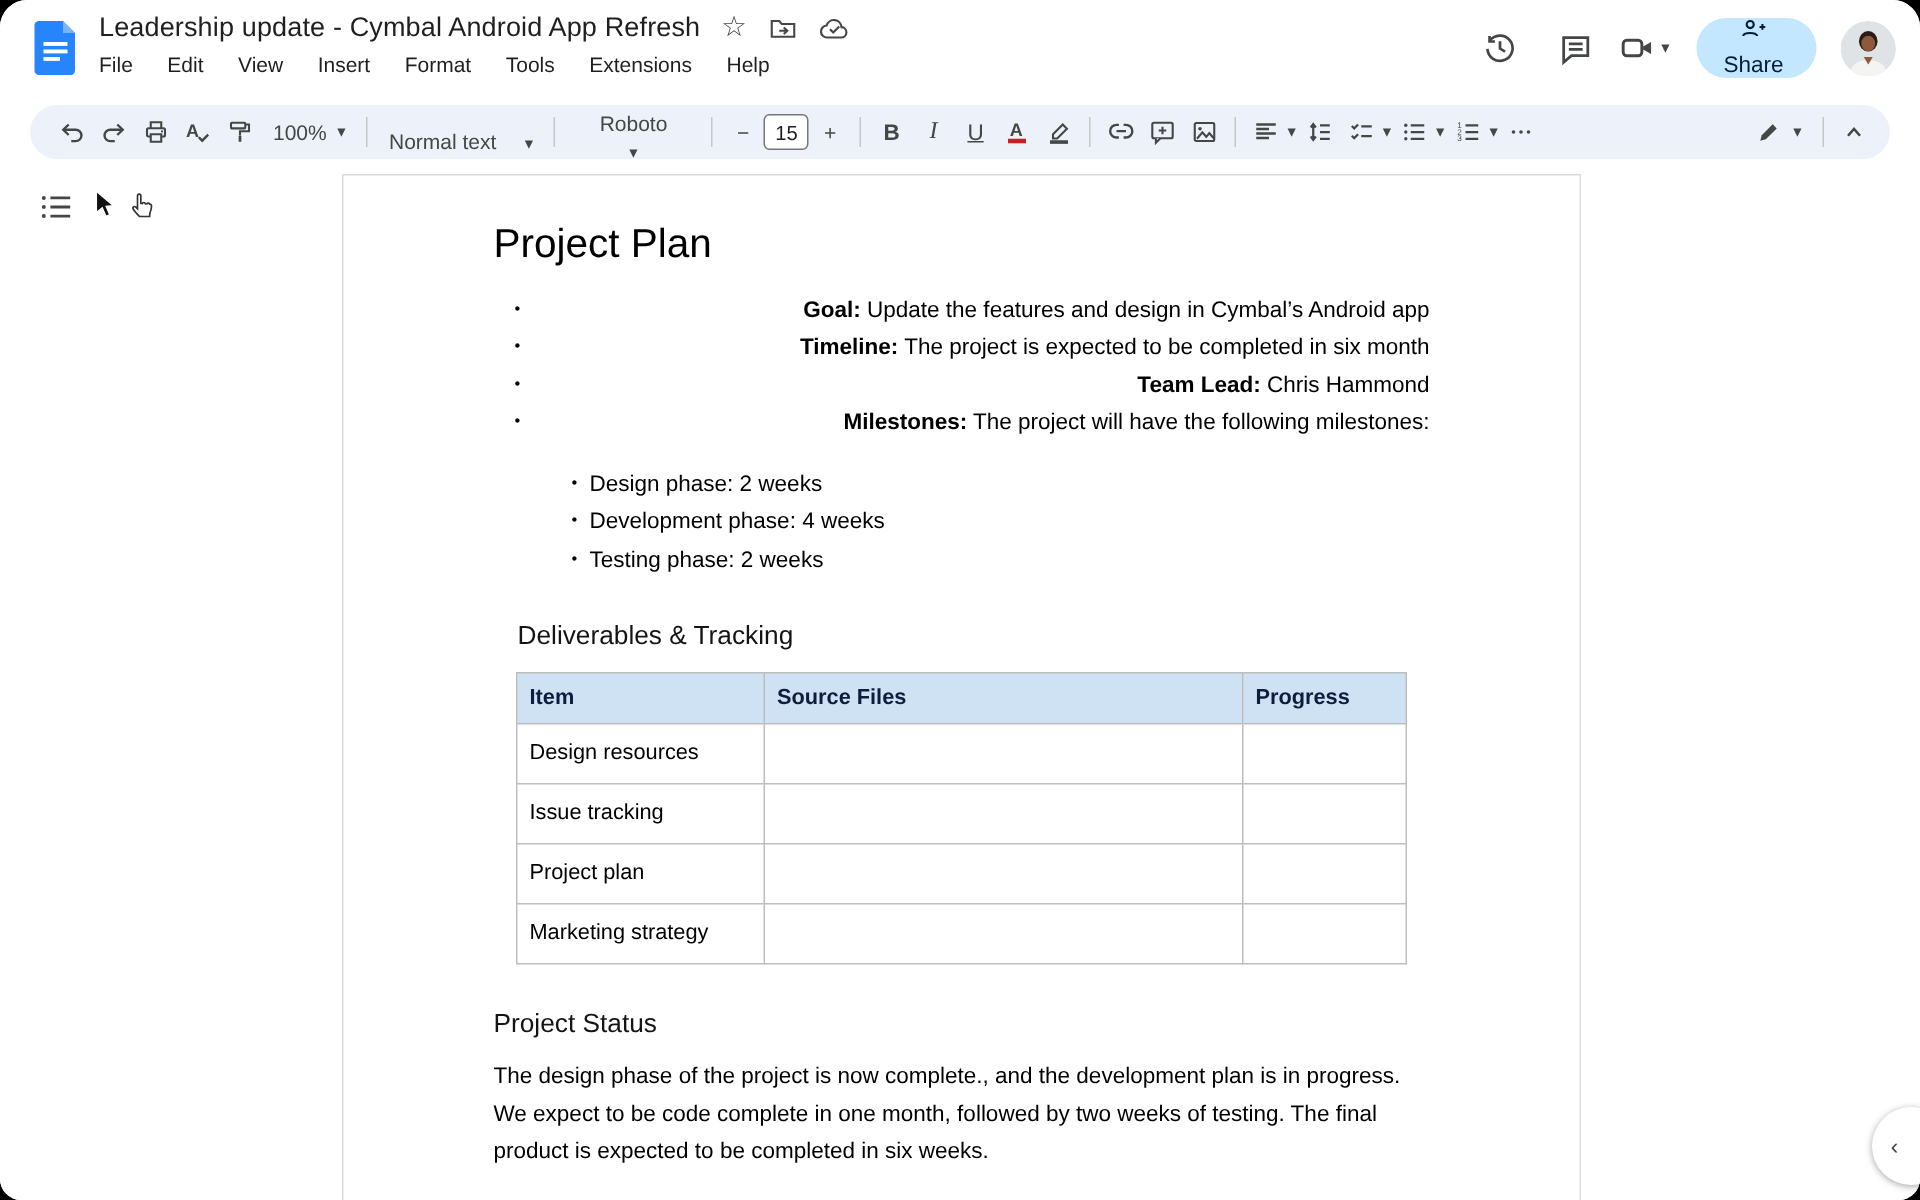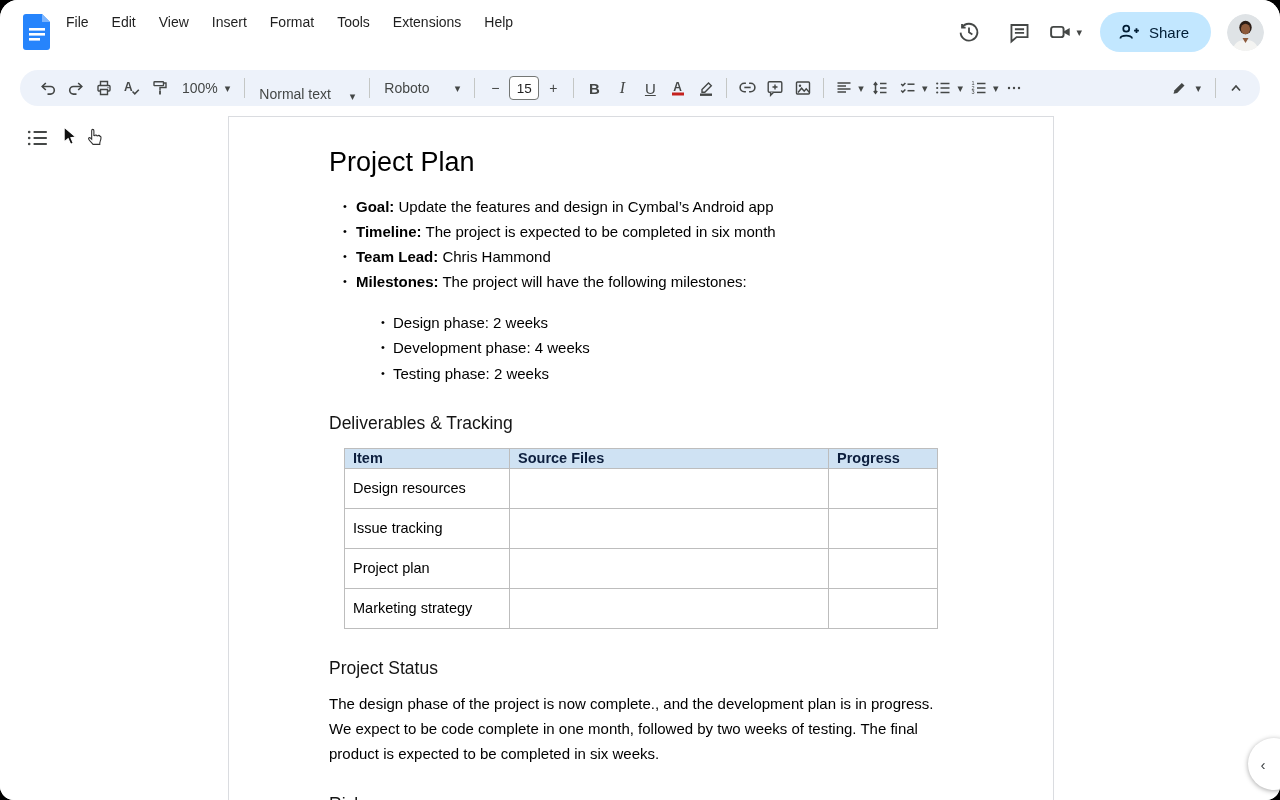--- a/index.html
+++ b/index.html
@@ -13,21 +13,21 @@
   .doc-title{font-size:18px;color:#1f1f1f;letter-spacing:.1px;white-space:nowrap;}
   .title-row{display:flex;align-items:center;gap:14px;}
   .title-row .ticon{color:#444746;font-size:19px;line-height:1;cursor:pointer;}
   .menu-row{display:flex;gap:9px;margin-top:5px;}
   .menu-item{font-size:14px;color:#1f1f1f;padding:1px 7px;border-radius:8px;cursor:pointer;}
   .menu-item:first-child{margin-left:-7px;}
   .top-right{position:absolute;right:16px;top:12px;display:flex;align-items:center;gap:10px;}
   .round-btn{width:40px;height:40px;border-radius:50%;display:flex;align-items:center;justify-content:center;cursor:pointer;}
   .meet-group{display:flex;align-items:center;gap:2px;cursor:pointer;margin-right:8px;}
   .share-btn{height:40px;background:#c2e7ff;border:none;border-radius:20px;display:flex;align-items:center;
-             gap:9px;padding:0 22px 0 18px;cursor:pointer;}
+             gap:9px;padding:0 22px 0 18px;cursor:pointer;flex-direction:column;}
   .share-btn span{font-size:15px;font-weight:500;color:#001d35;}
   .avatar{width:37px;height:37px;border-radius:50%;overflow:hidden;cursor:pointer;margin-left:6px;}
   .dd{font-size:11px;color:#444746;line-height:1;}
   
   .toolbar{position:absolute;top:70px;left:20px;right:20px;height:36px;background:#edf2fa;
            border-radius:18px;display:flex;align-items:center;padding:0 10px 0 14px;}
   .tbtn{height:28px;min-width:28px;border-radius:6px;display:flex;align-items:center;justify-content:center;
         cursor:pointer;color:#444746;}
   .tsep{width:1px;height:20px;background:#c4c7c5;margin:0 6px;flex:none;}
   .tlabel{font-size:14px;color:#444746;white-space:nowrap;}
@@ -41,32 +41,32 @@
   .canvas{position:absolute;top:106px;left:0;right:0;bottom:0;background:#fff;overflow:hidden;}
   .outline-btn{position:absolute;left:24px;top:18px;width:28px;height:28px;display:flex;align-items:center;
                justify-content:center;cursor:pointer;border-radius:50%;}
   .cursor-arrow{position:absolute;left:62px;top:20px;}
   .cursor-hand{position:absolute;left:86px;top:20px;}
   .page{position:absolute;left:228px;top:10px;width:826px;height:1100px;background:#fff;
         border:1px solid #dadce0;padding:30px 100px 0 100px;}
   .doc-h1{font-size:27px;color:#000;font-weight:400;margin:0 0 16px 0;}
   .doc-h2{font-size:17.5px;color:#141414;font-weight:500;margin:24px 0 12px 0;}
   .doc-text{font-size:15px;color:#000;line-height:25.4px;}
-  ul.blist{list-style:none;margin:8px 0 0 0;padding:0;}
+  ul.blist{list-style:none;margin:8px 0 0 0;padding:0;text-align:right;}
   ul.blist>li{position:relative;padding-left:27px;font-size:15px;line-height:25.1px;color:#000;}
   ul.blist>li::before{content:"•";position:absolute;left:14px;top:0;font-size:11px;line-height:25.1px;color:#000;}
   ul.sublist{list-style:none;margin:16px;padding:0;}
   ul.sublist>li{position:relative;padding-left:48px;font-size:15px;line-height:25.1px;color:#000;}
   ul.sublist>li::before{content:"•";position:absolute;left:36px;top:0;font-size:11px;line-height:25.1px;color:#000;}
   .blabel{font-weight:700;}
   
   table.doc-table{border-collapse:collapse;margin:14px 0 0 15px;table-layout:fixed;}
   table.doc-table th,table.doc-table td{border:1px solid #bdbdbd;padding:0 0 0 8px;vertical-align:middle;
        font-size:14.5px;text-align:left;}
-  table.doc-table th{background:#cfe2f3;color:#0c1e3d;font-weight:700;height:20px;}
+  table.doc-table th{background:#cfe2f3;color:#0c1e3d;font-weight:700;height:34px;}
   table.doc-table td{height:40px;color:#000;position:relative;}
   .para{width:608px;margin:4px 0 0 0;}
   
   .side-toggle{position:absolute;right:-20px;top:632px;width:52px;height:52px;border-radius:50%;background:#fff;
       box-shadow:0 1px 5px rgba(0,0,0,.35);display:flex;align-items:center;justify-content:center;
       padding-right:22px;cursor:pointer;color:#3c4043;font-size:15px;}
   svg{display:block;}
 </style>
 </head>
 <body>
@@ -78,20 +78,36 @@
       <svg width="30" height="38" viewBox="0 0 30 38">
         <path d="M4 1 h16 l8 8 v25 a3 3 0 0 1 -3 3 H4 a3 3 0 0 1 -3-3 V4 a3 3 0 0 1 3-3 z" fill="#2684fc"></path>
         <path d="M20 1 l8 8 h-8 z" fill="#7db5fd"></path>
         <rect x="7" y="15" width="16" height="2.6" fill="#fff"></rect>
         <rect x="7" y="20" width="16" height="2.6" fill="#fff"></rect>
         <rect x="7" y="25" width="11" height="2.6" fill="#fff"></rect>
       </svg>
     </div>
 
     <div class="titleblock">
+      <div class="title-row">
+        <span class="doc-title">Leadership update - Cymbal Android App Refresh</span>
+        <span class="ticon">☆</span>
+        <span class="ticon">
+          <svg width="20" height="18" viewBox="0 0 18 18" fill="none" stroke="#444746" stroke-width="1.4">
+            <path d="M1.5 4 h5 l1.6 2 h8.4 v8.5 h-15 z"></path>
+            <path d="M6.5 10.5 h5 M9.5 8.3 l2.4 2.2 -2.4 2.2"></path>
+          </svg>
+        </span>
+        <span class="ticon">
+          <svg width="21" height="18" viewBox="0 0 19 16" fill="none" stroke="#444746" stroke-width="1.3">
+            <path d="M5 13.4 h8.3 a3.1 3.1 0 0 0 .3-6.2 a4.6 4.6 0 0 0 -9-1 A3.4 3.4 0 0 0 5 13.4 z"></path>
+            <path d="M6.6 8.4 l2 2 3.6-3.6"></path>
+          </svg>
+        </span>
+      </div>
       <div class="menu-row">
         <span class="menu-item">File</span>
         <span class="menu-item">Edit</span>
         <span class="menu-item">View</span>
         <span class="menu-item">Insert</span>
         <span class="menu-item">Format</span>
         <span class="menu-item">Tools</span>
         <span class="menu-item">Extensions</span>
         <span class="menu-item">Help</span>
       </div>
@@ -175,21 +191,21 @@
     <div class="tdrop">
       <span class="tlabel">100%</span>
       <span class="dd">▾</span>
     </div>
     <div class="tsep"></div>
     <div class="tdrop" style="min-width:112px;justify-content:space-between;align-items:flex-end;">
       <span class="tlabel">Normal text</span>
       <span class="dd">▾</span>
     </div>
     <div class="tsep"></div>
-    <div class="tdrop" style="min-width:92px;justify-content:space-between;">
+    <div class="tdrop" style="min-width:92px;justify-content:space-between;flex-direction:column;">
       <span class="tlabel">Roboto</span>
       <span class="dd">▾</span>
     </div>
     <div class="tsep"></div>
     <div class="tbtn">
         <span class="tlabel">−</span>
       </div>
     <div class="sizebox">15</div>
     <div class="tbtn">
         <span class="tlabel">+</span>
@@ -340,21 +356,21 @@
         <li><span class="blabel">Timeline:</span><span> The project is expected to be completed in six month</span></li>
         <li><span class="blabel">Team Lead:</span><span> Chris Hammond</span></li>
         <li><span class="blabel">Milestones:</span><span> The project will have the following milestones:</span></li>
       </ul>
       <ul class="sublist">
         <li>Design phase: 2 weeks</li>
         <li>Development phase: 4 weeks</li>
         <li>Testing phase: 2 weeks</li>
       </ul>
 
-      <h2 class="doc-h2" style="margin-top:27px;">Deliverables &amp; Tracking</h2>
+      <h2 class="doc-h2" style="margin-top:27px;margin-left:16px;">Deliverables &amp; Tracking</h2>
 
       <table class="doc-table">
         <colgroup>
             <col style="width:165px">
             <col style="width:319px">
             <col style="width:109px">
           </colgroup>
         <tbody>
             <tr>
           <th>Item</th>

